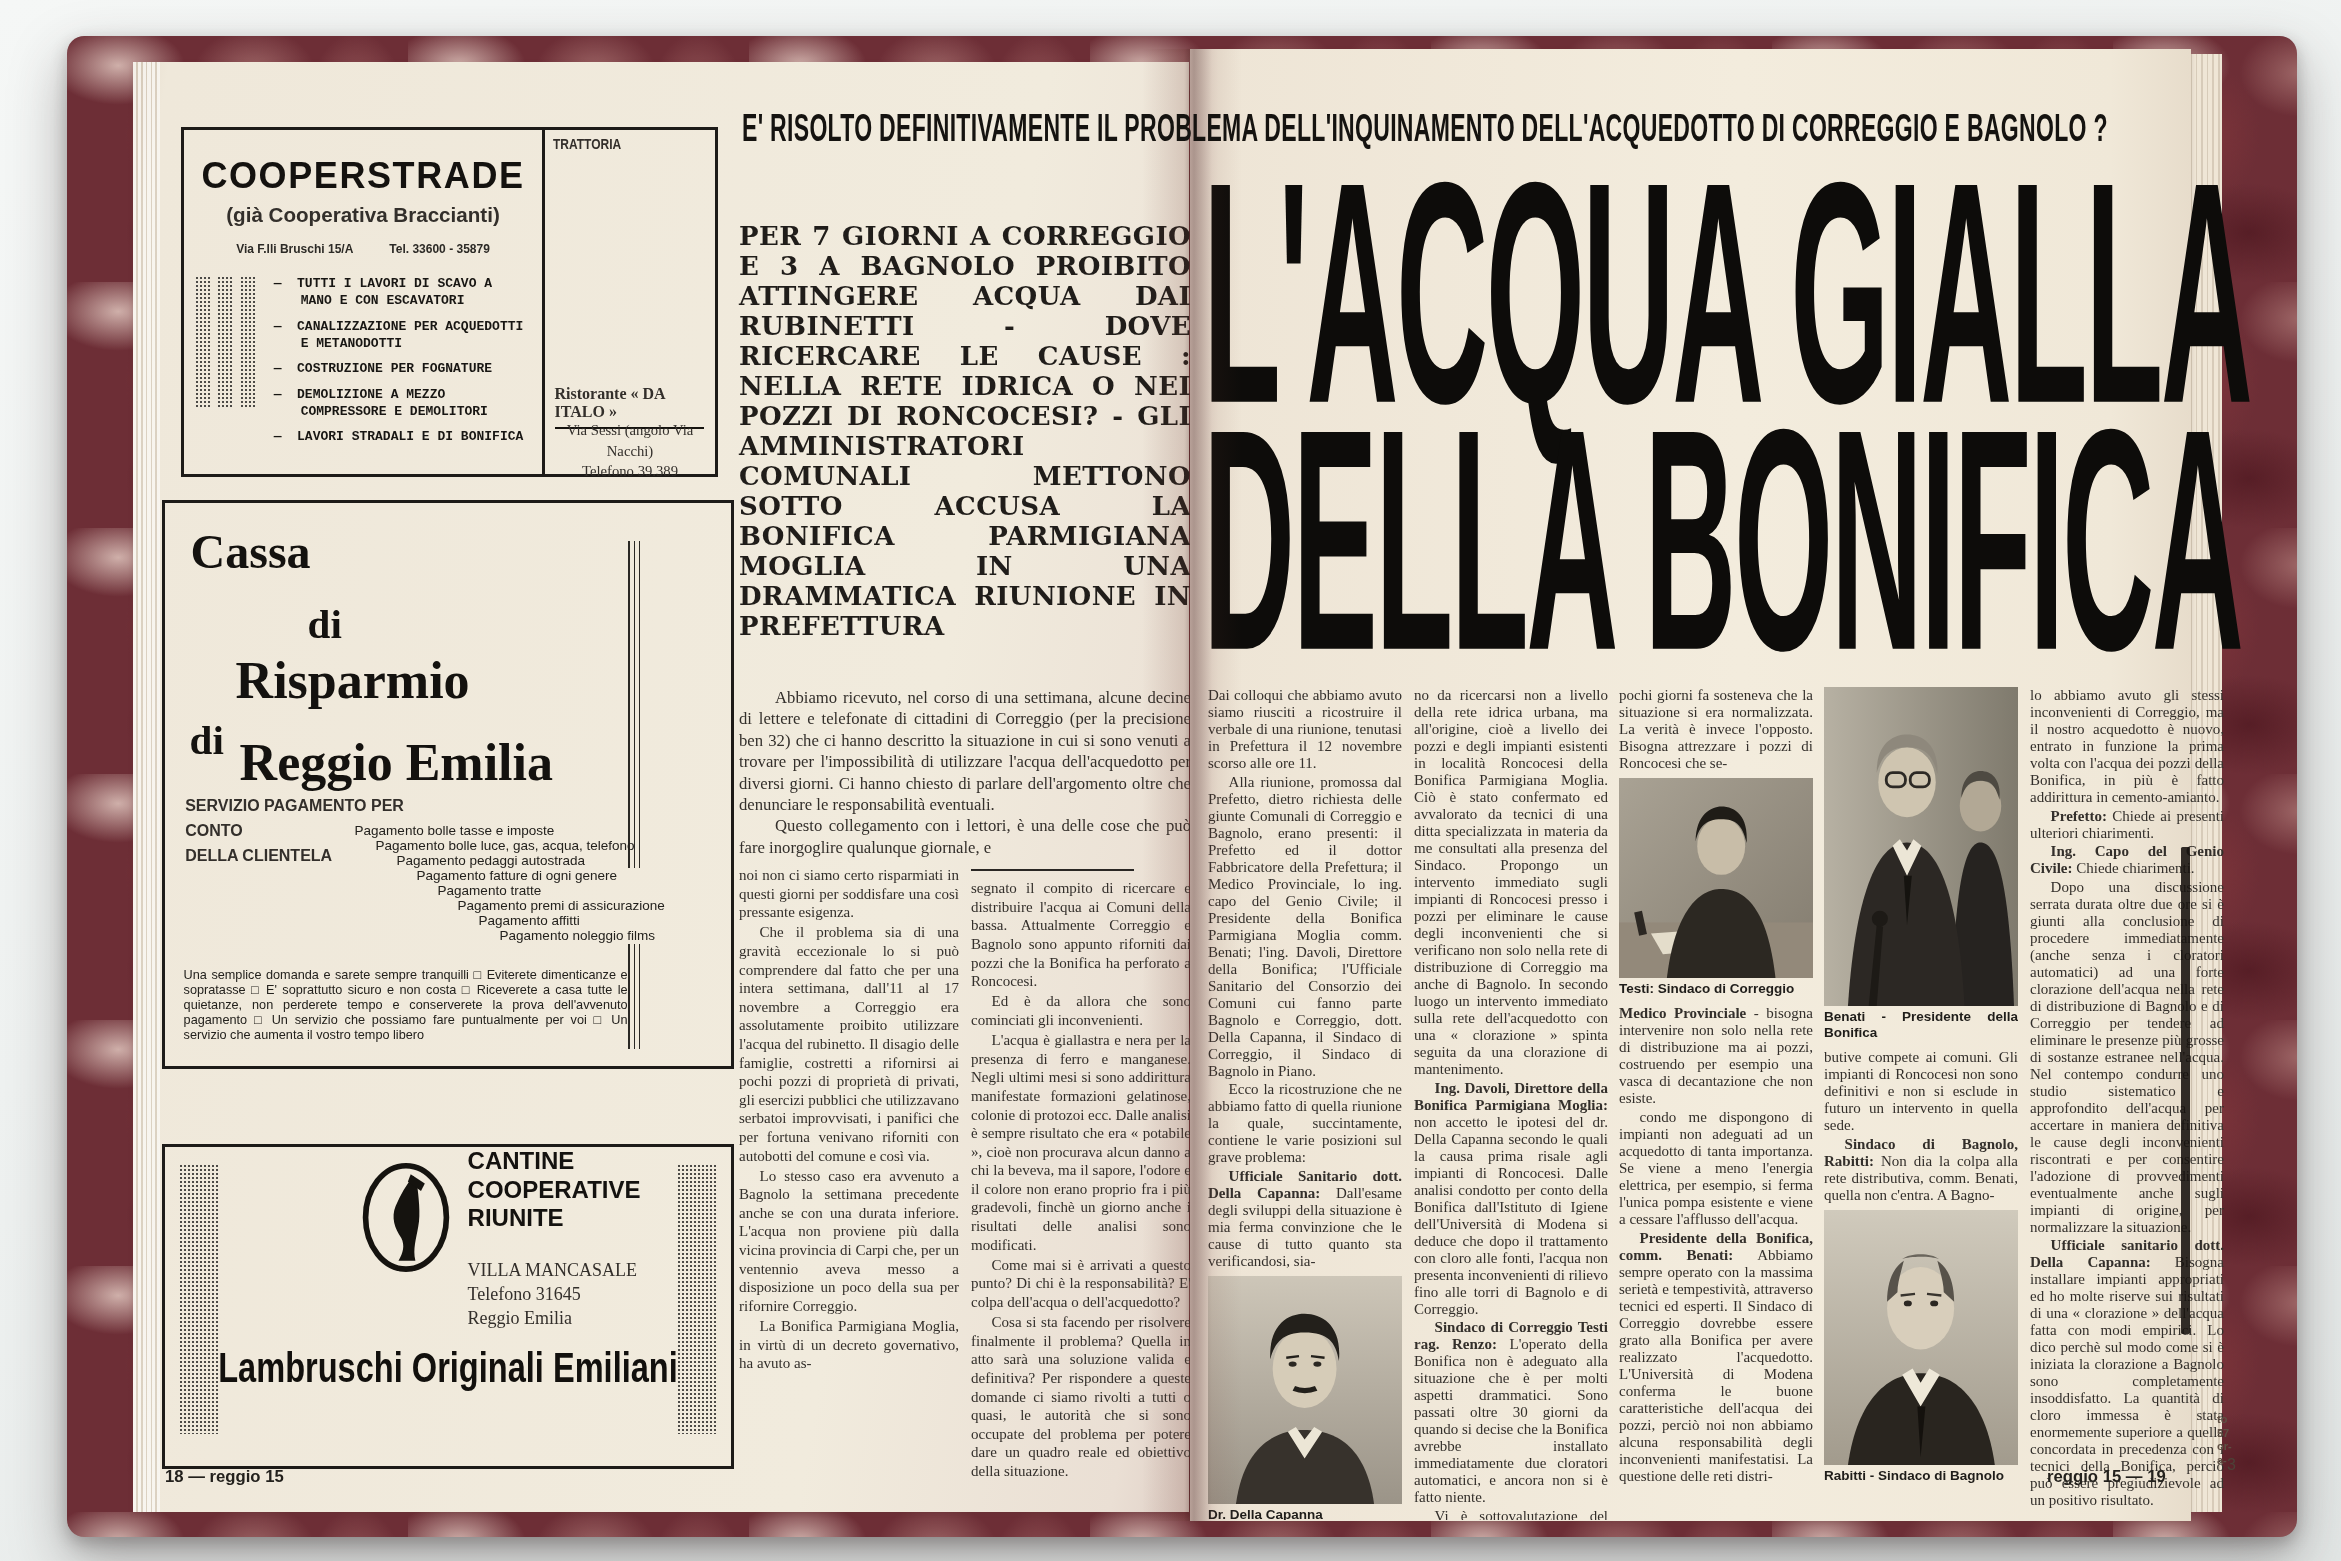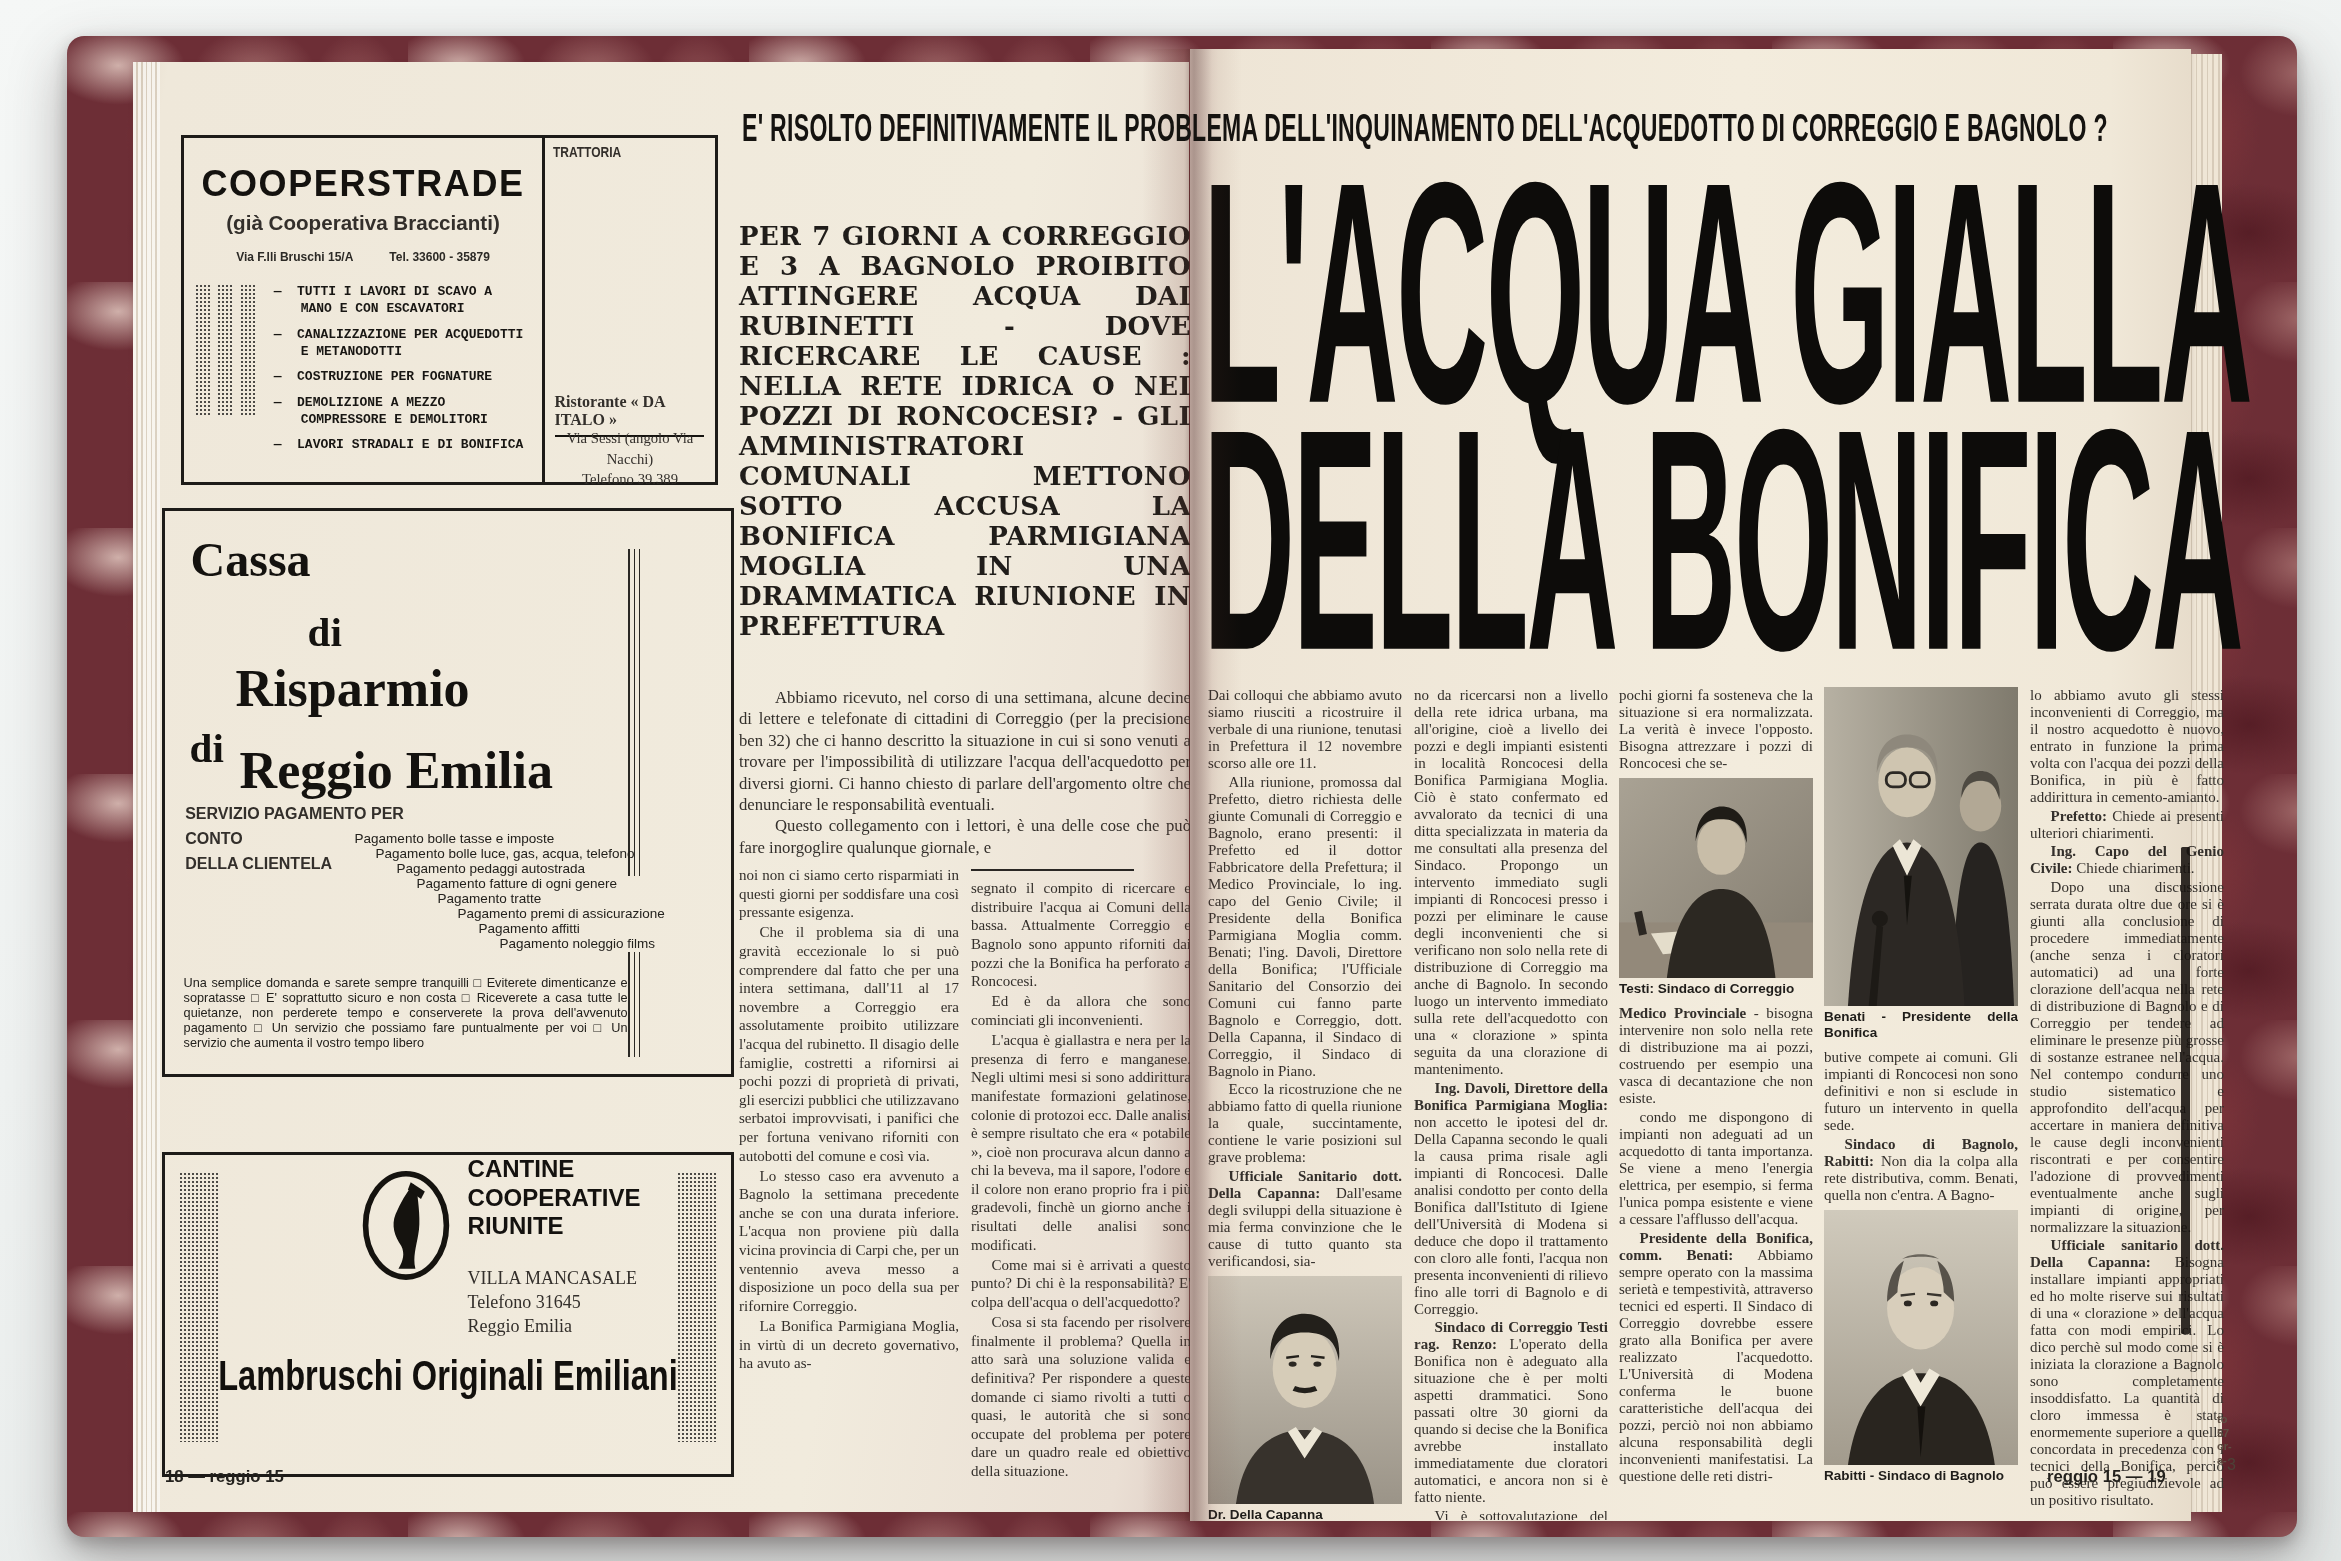--- a/index.html
+++ b/index.html
@@ -57,21 +57,21 @@
   
   .rcol{position:absolute;top:638px;width:194px;height:833px;overflow:hidden;
     font-size:15px;line-height:17px;}
   .rcolA{left:18px;}.rcolB{left:224px;}.rcolC{left:429px;}.rcolD{left:634px;}.rcolE{left:840px;}
   
   .photo{position:relative;width:100%;background:#c0bab0;box-shadow:inset 0 0 0 0.8px #8d877d;overflow:hidden;margin:6.3px 0 1.6px 0;}
   .photo svg{display:block;width:100%;height:100%;}
   .cap{font-family:"Liberation Sans",sans-serif;font-weight:bold;font-size:13.5px;line-height:16px;
     color:#1f1d1a;margin:3.2px 0 8px 0 !important;text-indent:0 !important;}
   
-  .adbox{position:absolute;border:3.2px solid #1d1b18;margin-top:8px;}
+  .adbox{position:absolute;border:3.2px solid #1d1b18;}
   .ad-coop{left:48px;top:65px;width:358px;height:344px;}
   .coop-title{margin-top:25px;text-align:center;font-family:"Liberation Sans",sans-serif;
     font-weight:bold;font-size:36px;letter-spacing:1.6px;color:#14120f;}
   .coop-sub{text-align:center;font-family:"Liberation Sans",sans-serif;font-weight:bold;font-size:20.6px;margin-top:6.3px;}
   .coop-addr{display:flex;justify-content:center;gap:36px;margin-top:14.3px;
     font-family:"Liberation Sans",sans-serif;font-weight:bold;font-size:12px;color:#2c2a26;}
   .coop-body{display:flex;margin-top:20.6px;padding:0 11px;}
   .hatch{background-image:radial-gradient(#4c4a46 0.8px,transparent 1px);background-size:4px 4px;}
   .coop-hatch{display:flex;gap:5.6px;}
   .coop-hatch div{width:16.7px;height:133px;}

